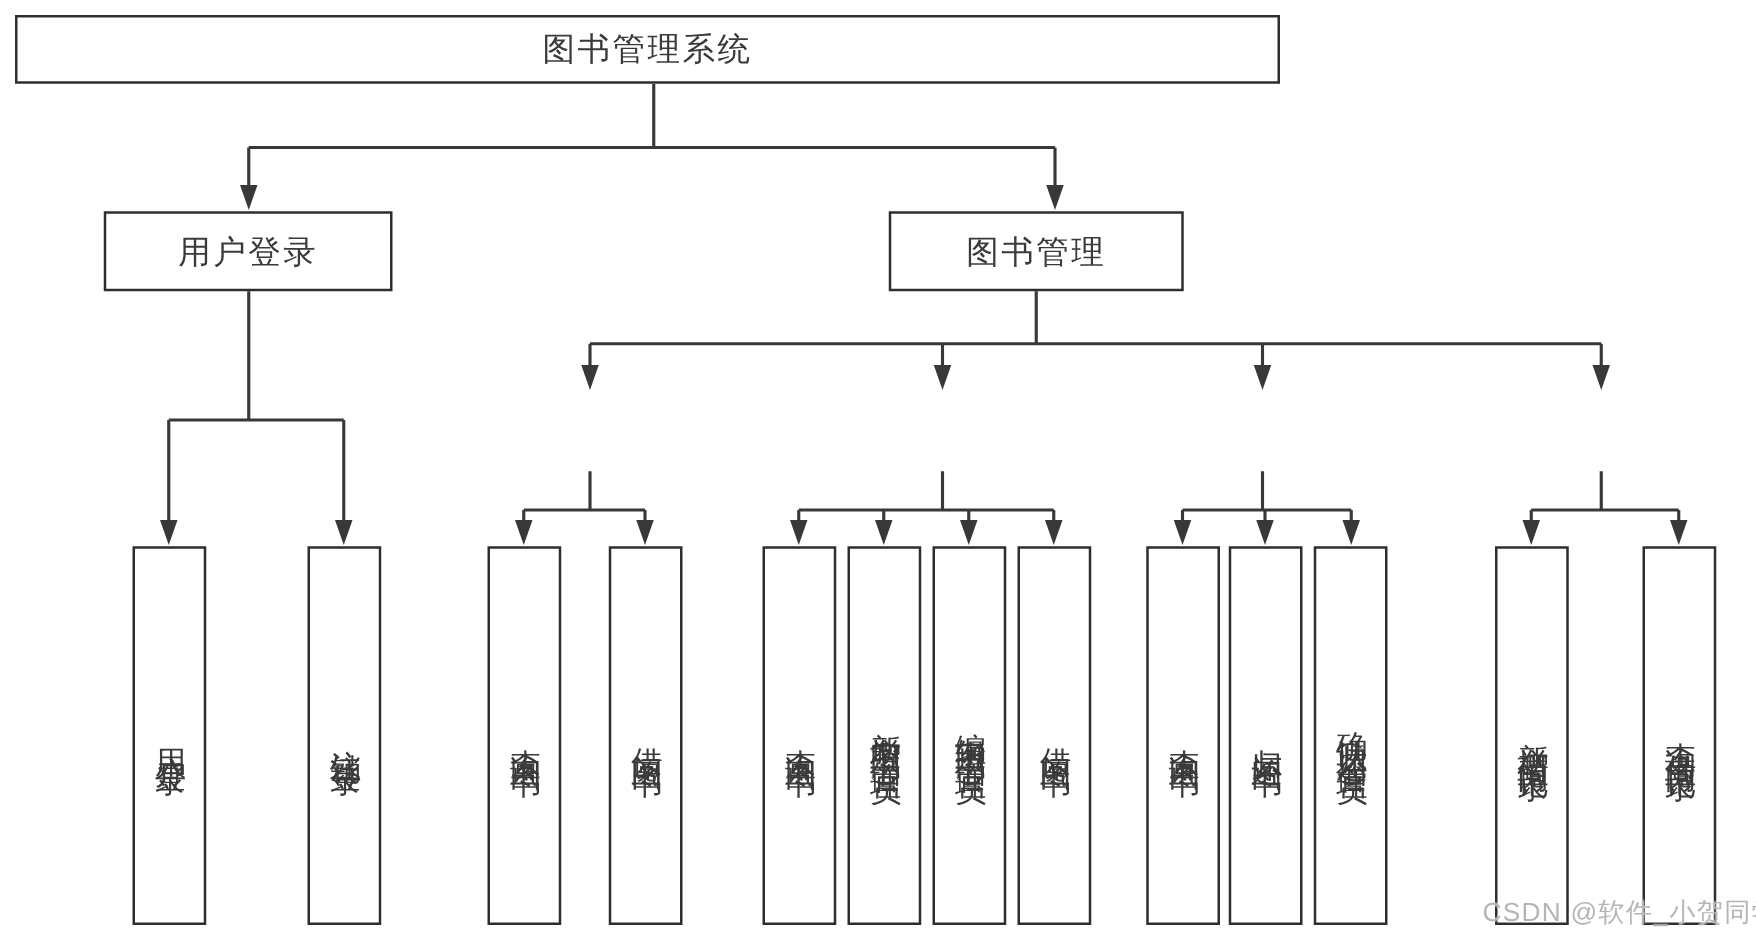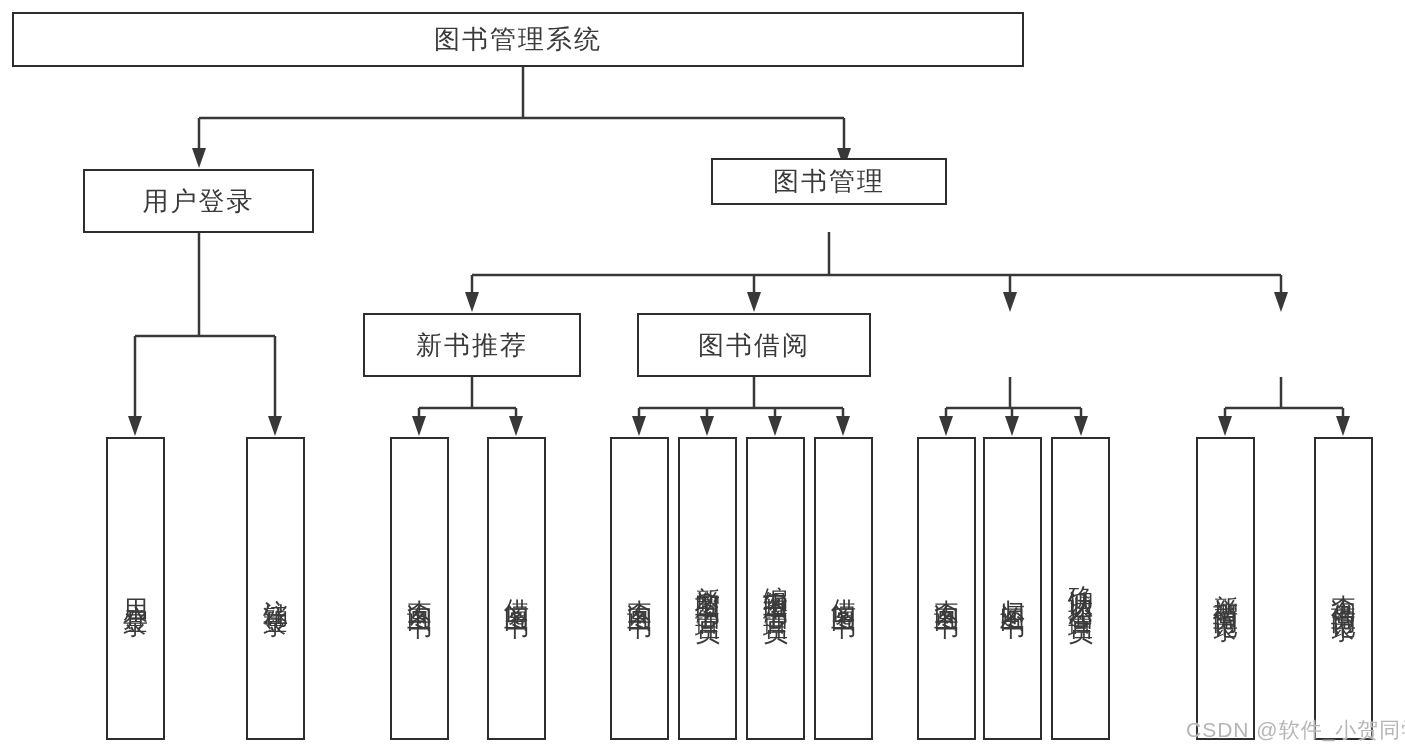--- a/index.html
+++ b/index.html
@@ -106,30 +106,24 @@
     </g>
   </svg>
 
   <div class="hnode" style="left:12px; top:12px; width:1012px; height:55px">
     <span>图书管理系统</span>
   </div>
 
   <div class="hnode" style="left:83px; top:169px; width:231px; height:64px">
     <span>用户登录</span>
   </div>
-  <div class="hnode" style="left:711px; top:158px; width:236px; height:47px">
+  <div class="hnode" style="left:711px; top:169px; width:236px; height:64px">
     <span>图书管理</span>
   </div>
 
-  <div class="hnode" style="left:363px; top:313px; width:218px; height:64px">
-    <span>新书推荐</span>
-  </div>
-  <div class="hnode" style="left:637px; top:313px; width:234px; height:64px">
-    <span>图书借阅</span>
-  </div>
 
   <div class="vnode" style="left:106px">
     <span>用户登录</span>
   </div>
   <div class="vnode" style="left:246px">
     <span>注销登录</span>
   </div>
 
   <div class="vnode" style="left:390px">
     <span>查询图书</span>

